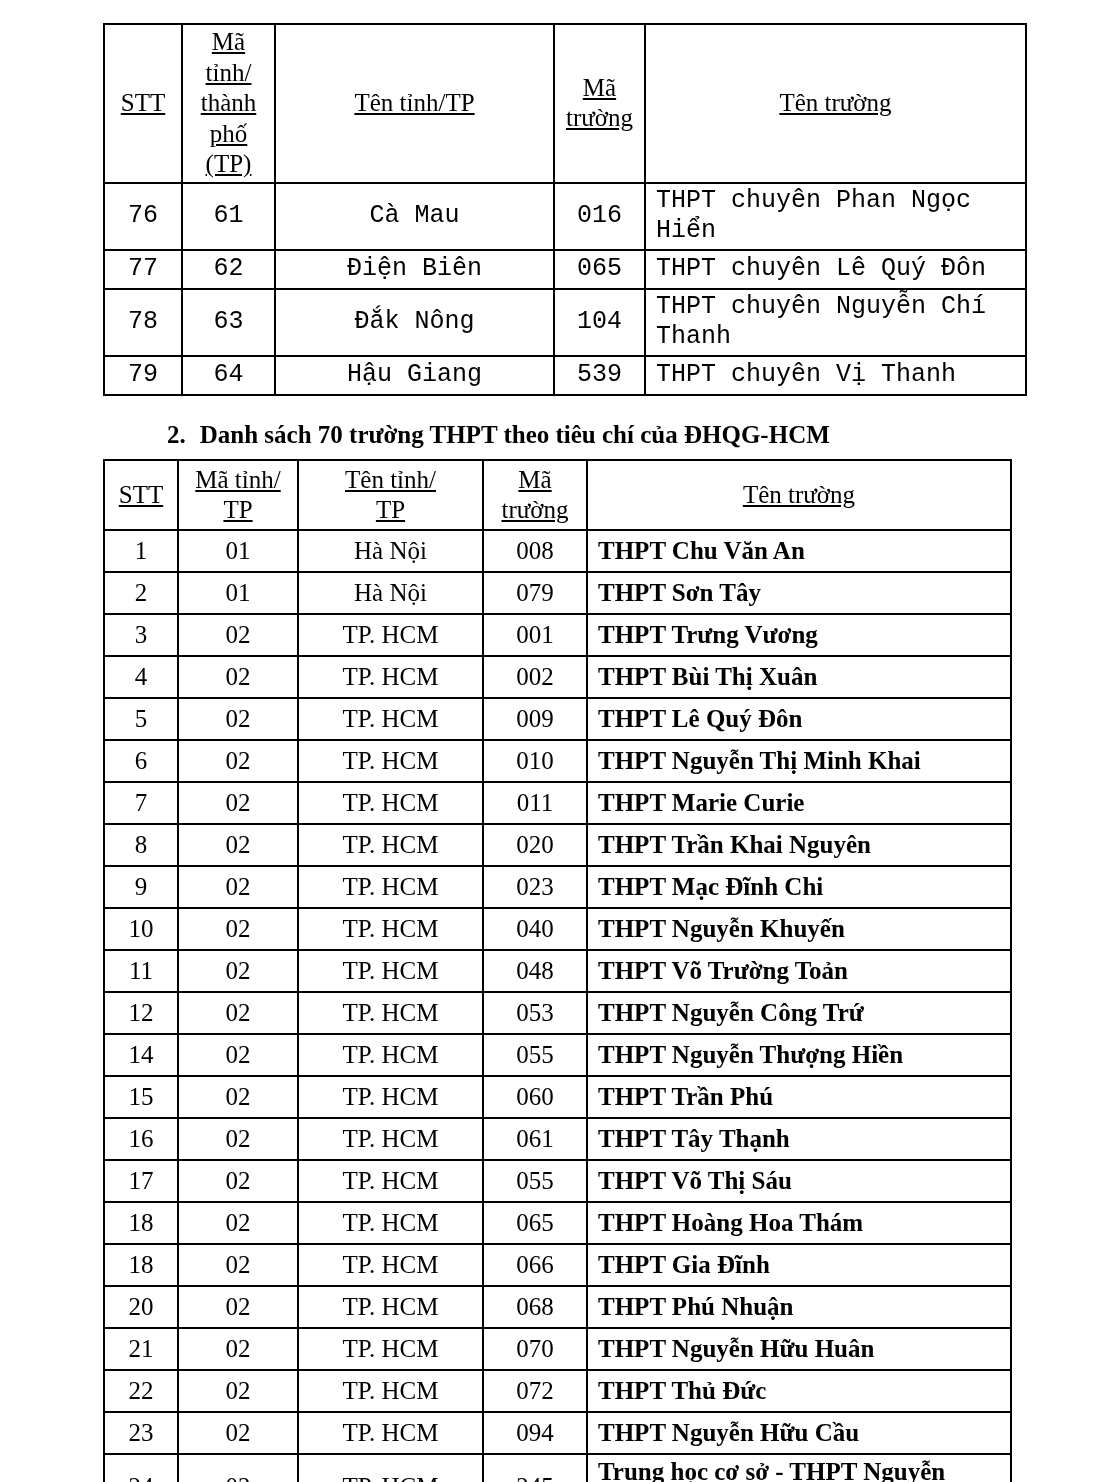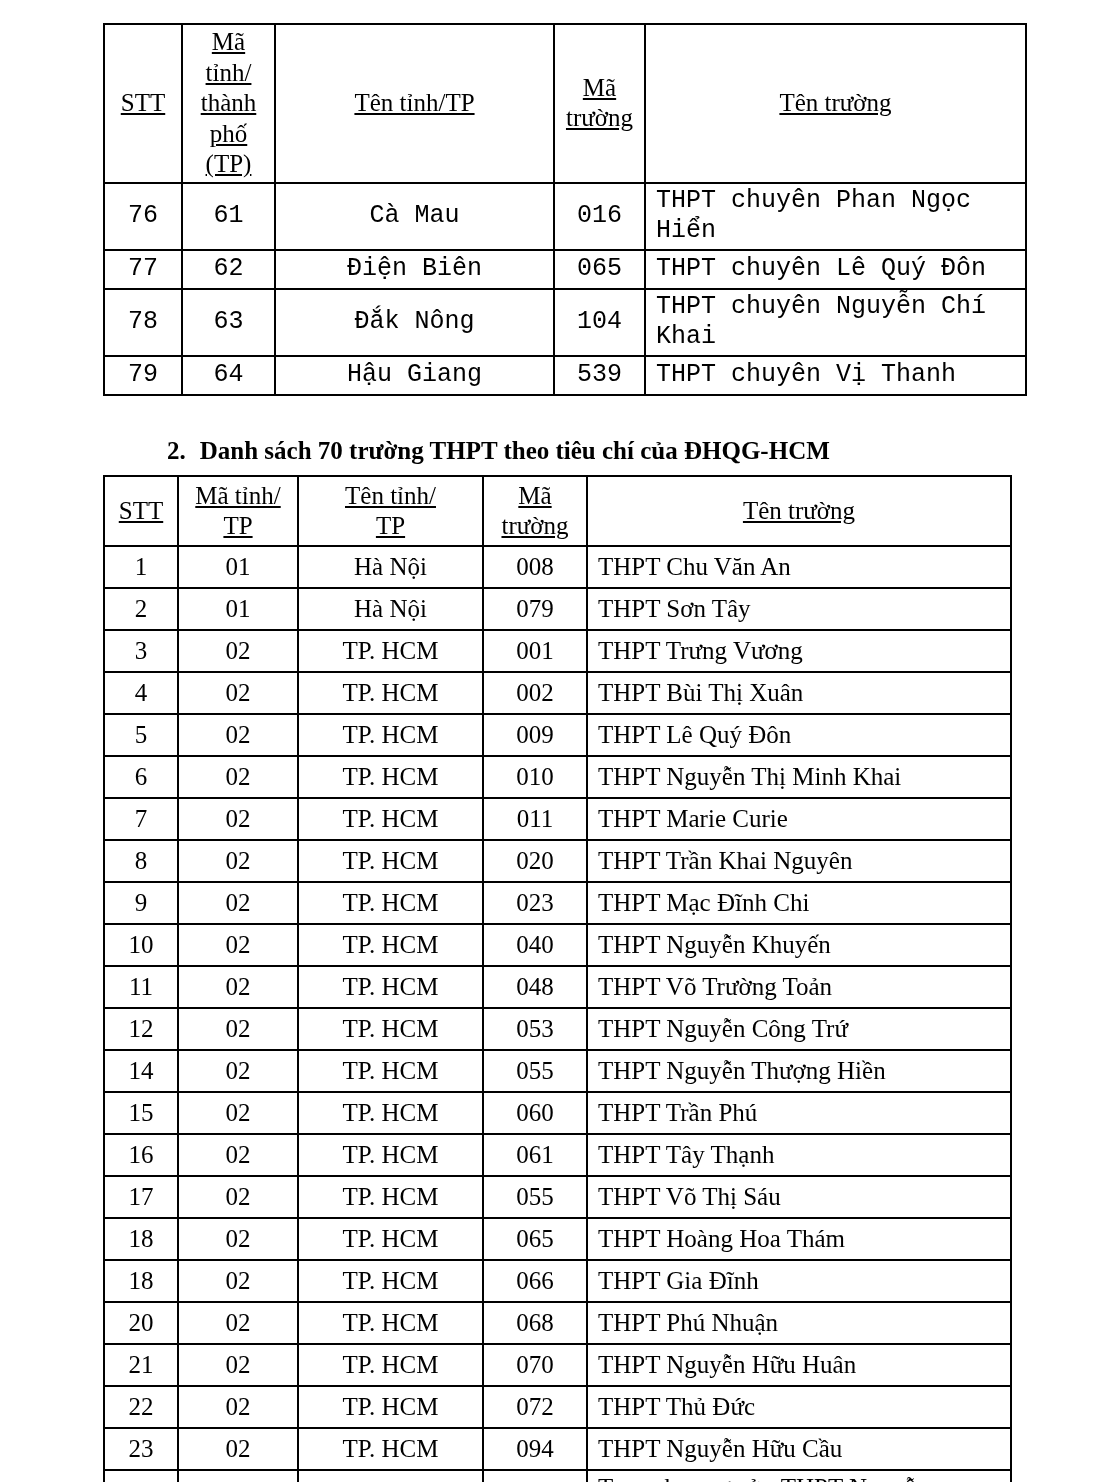--- a/index.html
+++ b/index.html
@@ -33,29 +33,29 @@
   th {
     white-space: pre-line;
     text-decoration: underline;
   }
   
   .t1 { width: 922px; }
   .t1 td { height: 33px; font-family: Liberation Mono, monospace; }
   .t1 td:last-child { text-align: left; padding-left: 10px; }
   
   .heading {
-    margin: 40px 0 9px 64px;
+    margin: 24px 0 9px 64px;
     font-weight: bold;
   }
   .heading .num { margin-right: 14px; }
   
   .t2 { width: 907px; }
   .t2 th { height: 64px; }
   .t2 td { height: 36px; }
-  .t2 td:last-child { text-align: left; padding-left: 10px; }
+  .t2 td:last-child { text-align: left; padding-left: 10px; font-weight: bold; }
 </style>
 </head>
 <body>
 
 <div class="page">
 
   <table class="t1">
     <colgroup>
       <col style="width:78px">
         <col style="width:93px">
@@ -90,21 +90,21 @@
           <td>62</td>
           <td>Điện Biên</td>
           <td>065</td>
           <td>THPT chuyên Lê Quý Đôn</td>
         </tr>
         <tr>
           <td>78</td>
           <td>63</td>
           <td>Đắk Nông</td>
           <td>104</td>
-          <td>THPT chuyên Nguyễn Chí Khai</td>
+          <td>THPT chuyên Nguyễn Chí Thanh</td>
         </tr>
         <tr>
           <td>79</td>
           <td>64</td>
           <td>Hậu Giang</td>
           <td>539</td>
           <td>THPT chuyên Vị Thanh</td>
         </tr>
       </tbody>
   </table>

